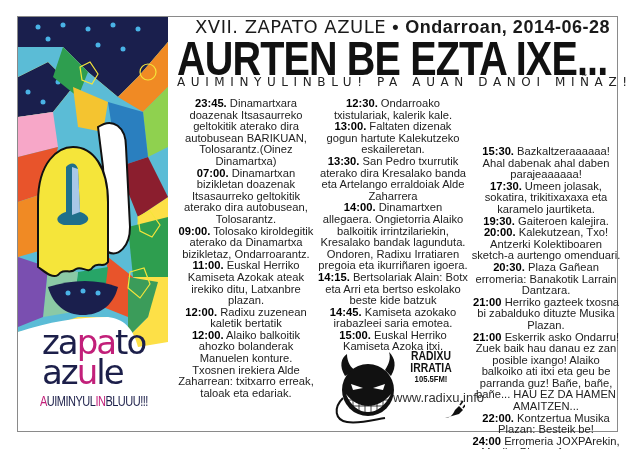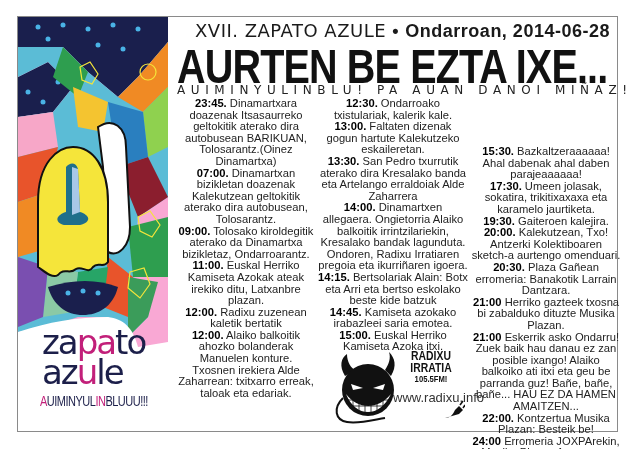--- a/index.html
+++ b/index.html
@@ -1,24 +1,24 @@
 <!DOCTYPE html>
 <html><head>
   <meta charset="utf-8">
   <style>
     html, body { margin:0; padding:0; background:#ffffff; }
     body { width:636px; height:449px; position:relative; overflow:hidden; font-family:"Liberation Sans", sans-serif; color:#1a1a1a; }
     .frame { position:absolute; left:17px; top:16px; width:601px; height:416px; border:1px solid #8a8a8a; box-sizing:border-box; background:#fff; }
-    .art { position:absolute; left:18px; top:17px; width:150px; height:414px; overflow:hidden; background:#f9a8d4; }
+    .art { position:absolute; left:18px; top:17px; width:150px; height:414px; overflow:hidden; background:#fde047; }
     .logo { position:absolute; left:0; top:310px; width:150px; text-align:left; }
     .logo .w1, .logo .w2 { font-family:"DejaVu Sans", sans-serif; font-size:34px; line-height:30px; letter-spacing:-2px; color:#1c1f4a; padding-left:24px; font-weight:normal; }
     .logo .pink { color:#c2207a; }
     .logo .tag { font-family:"Liberation Sans", sans-serif; font-size:11px; letter-spacing:-0.5px; color:#1c1f4a; padding-left:22px; margin-top:6px; transform:scaleY(1.25); transform-origin:left top; }
     .header { position:absolute; left:175px; top:17px; width:440px; }
-    .sub { font-family:"DejaVu Sans", sans-serif; font-size:18px; line-height:28px; letter-spacing:0.5px; color:#1a1a1a; white-space:nowrap; margin-left:20px; }
+    .sub { font-family:"DejaVu Sans", sans-serif; font-size:18px; line-height:20px; letter-spacing:0.5px; color:#1a1a1a; white-space:nowrap; margin-left:20px; }
     .sub .bold { font-family:"Liberation Sans", sans-serif; font-weight:bold; font-size:18px; }
     .big { font-family:"Liberation Sans", sans-serif; font-weight:bold; font-size:46px; line-height:40px; color:#111; white-space:nowrap; transform:scaleX(0.86) scaleY(1.05); transform-origin:left top; margin-left:2px; letter-spacing:-1px; }
     .tagline { font-family:"DejaVu Sans", sans-serif; font-size:12px; letter-spacing:5.6px; color:#222; white-space:nowrap; margin-top:-2px; margin-left:2px; }
     .cols { position:absolute; top:95px; font-size:11.2px; line-height:11.6px; color:#222; }
     .col { position:absolute; top:3px;text-align:center; }
     .col1 { left:177px; width:138px; }
     .col2 { left:318px; width:150px; }
     .col3 { left:471px; width:150px;margin-top:48px; }
     .entry { margin:0; }
     .entry .t { font-weight:bold; color:#000; }
@@ -101,21 +101,21 @@
     <span class="bold">•</span>
     <span class="bold">Ondarroan, 2014-06-28</span>
   </div>
   <div class="big">AURTEN BE EZTA IXE...</div>
   <div class="tagline">AUIMINYULINBLU! PA AUAN DANOI MIÑAZ!</div>
 </div>
 
 <div class="cols">
   <div class="col col1">
     <p class="entry"><span class="t">23:45.</span><span> Dinamartxara doazenak Itsasaurreko geltokitik aterako dira autobusean BARIKUAN, Tolosarantz.(Oinez Dinamartxa)</span></p>
-    <p class="entry"><span class="t">07:00.</span><span> Dinamartxan bizikletan doazenak Kalekutzean geltokitik aterako dira autobusean, Tolosarantz.</span></p>
+    <p class="entry"><span class="t">07:00.</span><span> Dinamartxan bizikletan doazenak Itsasaurreko geltokitik aterako dira autobusean, Tolosarantz.</span></p>
     <p class="entry"><span class="t">09:00.</span><span> Tolosako kiroldegitik aterako da Dinamartxa bizikletaz, Ondarroarantz.</span></p>
     <p class="entry"><span class="t">11:00.</span><span> Euskal Herriko Kamiseta Azokak ateak irekiko ditu, Latxanbre plazan.</span></p>
     <p class="entry"><span class="t">12:00.</span><span> Radixu zuzenean kaletik bertatik</span></p>
     <p class="entry"><span class="t">12:00.</span><span> Alaiko balkoitik ahozko bolanderak Manuelen konture. Txosnen irekiera Alde Zaharrean: txitxarro erreak, taloak eta edariak.</span></p>
   </div>
   <div class="col col2">
     <p class="entry"><span class="t">12:30.</span><span> Ondarroako txistulariak, kalerik kale.</span></p>
     <p class="entry"><span class="t">13:00.</span><span> Faltaten dizenak gogun hartute Kalekutzeko eskaileretan.</span></p>
     <p class="entry"><span class="t">13:30.</span><span> San Pedro txurrutik aterako dira Kresalako banda eta Artelango erraldoiak Alde Zaharrera</span></p>
     <p class="entry"><span class="t">14:00.</span><span> Dinamartxen allegaera. Ongietorria Alaiko balkoitik irrintzilariekin, Kresalako bandak lagunduta. Ondoren, Radixu Irratiaren pregoia eta ikurriñaren igoera.</span></p>

